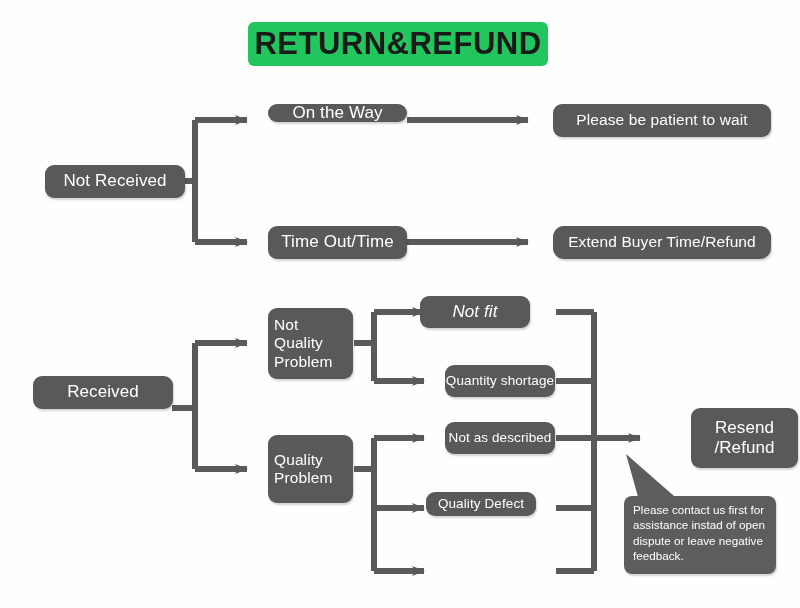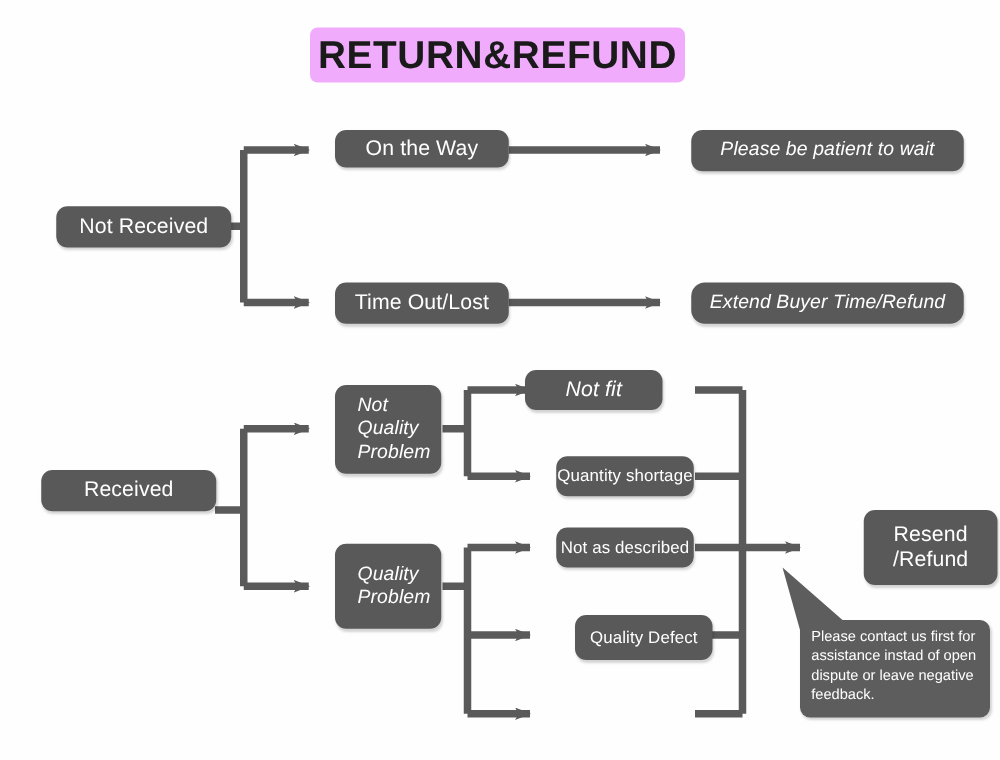--- a/index.html
+++ b/index.html
@@ -43,36 +43,36 @@
     align-items: center;
     justify-content: center;
     text-align: center;
     line-height: 1.18;
     letter-spacing: 0.1px;
     box-shadow: 1px 2px 2px rgba(0,0,0,0.17);
     white-space: pre-line;
     font-weight: 400;
   }
   .node.lg   { font-size: 17px; }
-  .node.md   { font-size: 15.5px; font-style: italic; }
+  .node.md   { font-size: 15.5px; }
   .node.sm   { font-size: 13.5px; }
   .node.left {
     justify-content: flex-start;
     text-align: left;
-    padding-left: 18px;
+    padding-left: 6px;
   }
 
   
   #title {
     position: absolute;
     left: 248px;
     top: 22px;
     width: 300px;
     height: 44px;
-    background: #f0abfc;
+    background: #22c55e;
     border-radius: 6px;
     display: flex;
     align-items: center;
     justify-content: center;
     color: #1a1a1a;
     font-size: 31px;
     font-weight: bold;
     letter-spacing: 0.5px;
   }
 
@@ -87,21 +87,20 @@
     color: #ffffff;
     border-radius: 8px;
     font-size: 11.7px;
     line-height: 1.32;
     padding: 6px 8px 6px 9px;
     box-sizing: border-box;
     text-align: left;
     box-shadow: 1px 2px 2px rgba(0,0,0,0.17);
     white-space: pre-line;
     z-index: 3;
-    margin-left: 16px;
   }
   #callout-tail {
     position: absolute;
     left: 612px;
     top: 452px;
     width: 80px;
     height: 60px;
     z-index: 2;
   }
 </style>
@@ -150,44 +149,44 @@
       <path d="M556,571 L594,571"></path>
       <path d="M594,312 L594,571"></path>
       <path d="M594,438 L640,438" marker-end="url(#arw)"></path>
     </g>
   </svg>
 
   <div id="title">RETURN&amp;REFUND</div>
 
   <div class="node lg" style="left:33px; top:165px; width:140px; height:33px;margin-left:12px;">Not Received</div>
 
-  <div class="node lg" style="left:268px; top:104px; width:139px; height:30px;">On the Way</div>
+  <div class="node lg" style="left:268px; top:104px; width:139px; height:18px;">On the Way</div>
 
   <div class="node md" style="left:553px; top:104px; width:218px; height:33px;">Please be patient to wait</div>
 
-  <div class="node lg" style="left:268px; top:226px; width:139px; height:33px;">Time Out/Lost</div>
+  <div class="node lg" style="left:268px; top:226px; width:139px; height:33px;">Time Out/Time</div>
 
   <div class="node md" style="left:553px; top:226px; width:218px; height:33px;border-radius:11px;">Extend Buyer Time/Refund</div>
 
   <div class="node lg" style="left:33px; top:376px; width:140px; height:33px;">Received</div>
 
   <div class="node md left" style="left:268px; top:308px; width:85px; height:71px;">Not
 Quality
 Problem</div>
 
   <div class="node md left" style="left:268px; top:435px; width:85px; height:68px;">Quality
 Problem</div>
 
   <div class="node lg" style="left:420px; top:296px; width:110px; height:32px;font-style:italic;">Not fit</div>
 
   <div class="node sm" style="left:445px; top:422px; width:110px; height:32px;">Not as described</div>
 
   <div class="node sm" style="left:445px; top:365px; width:110px; height:32px;">Quantity shortage</div>
 
-  <div class="node sm" style="left:460px; top:492px; width:110px; height:36px;">Quality Defect</div>
+  <div class="node sm" style="left:426px; top:492px; width:110px; height:24px;">Quality Defect</div>
 
 
   <div class="node lg" style="left:691px; top:408px; width:107px; height:60px;">Resend
 /Refund</div>
 
   <svg id="callout-tail" viewBox="0 0 80 60" xmlns="http://www.w3.org/2000/svg">
     <path d="M14,2 L28,52 L78,58 Z" fill="#5d5d5d"></path>
   </svg>
 
   <div id="callout">Please contact us first for assistance instad of open dispute or leave negative feedback.</div>

